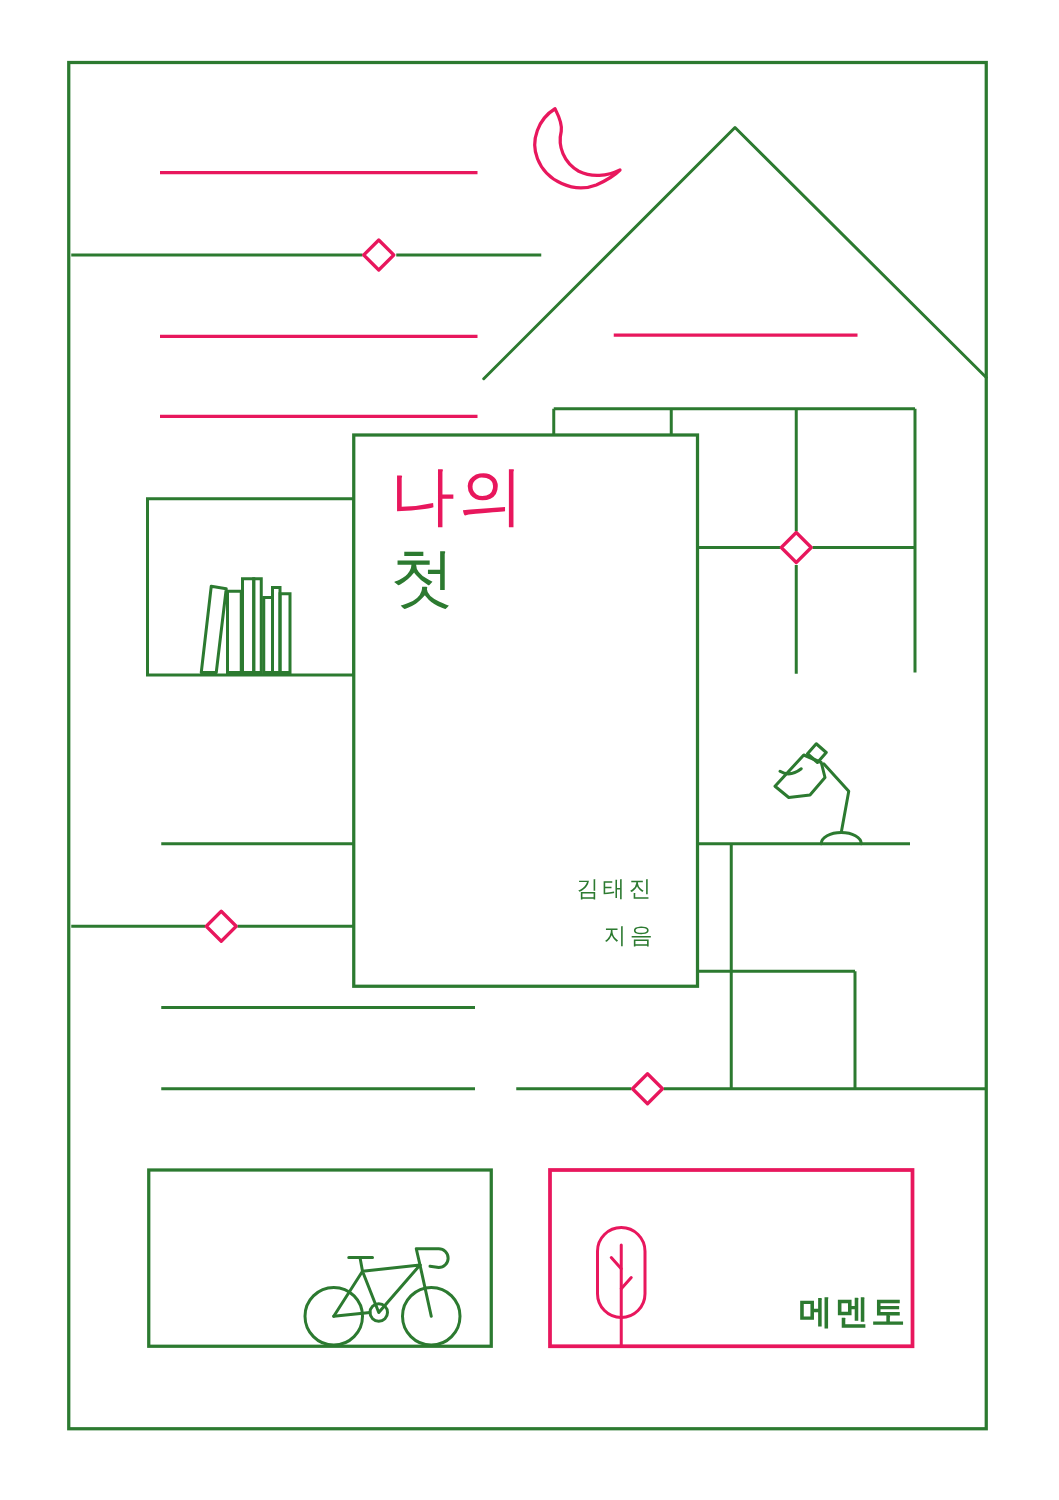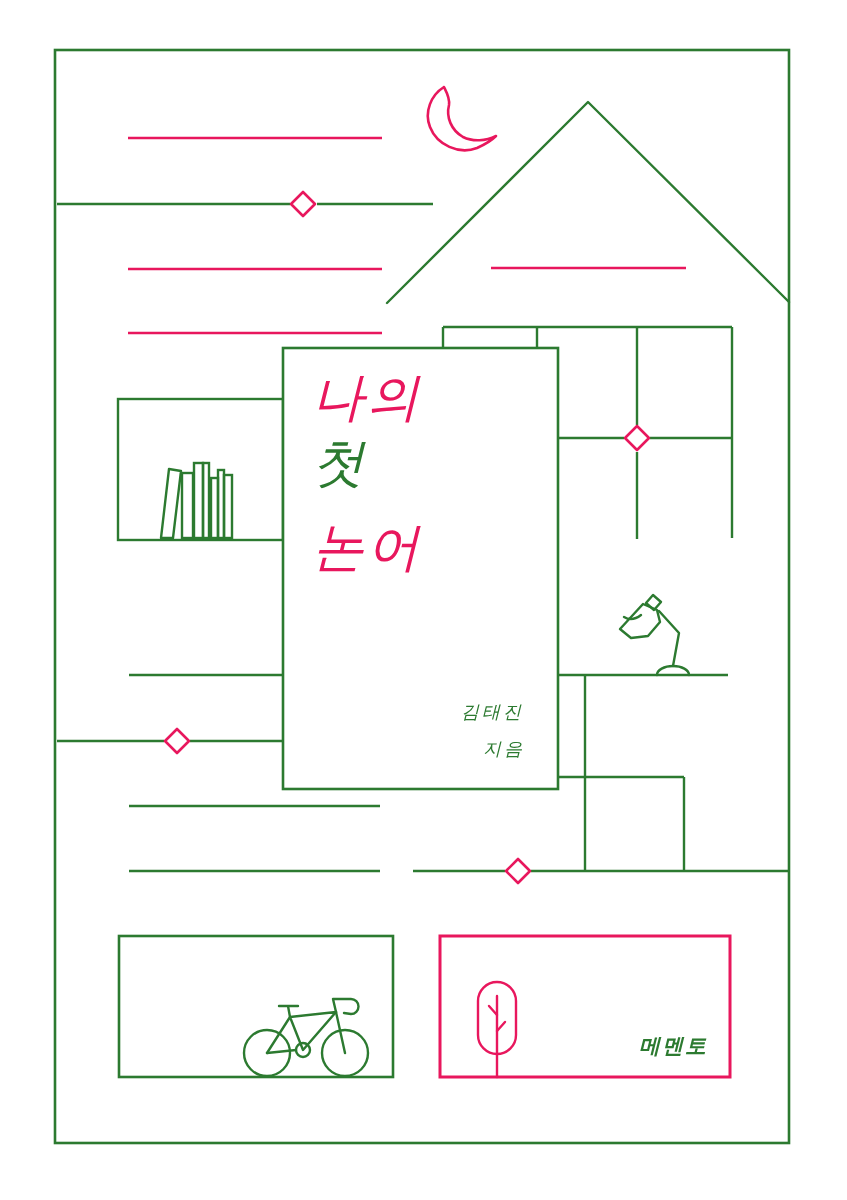--- a/index.html
+++ b/index.html
@@ -6,35 +6,34 @@
     --green:#2c7a30;
     --pink:#e8175d;
     --paper:#ffffff;
   }
   html,body{margin:0;padding:0;}
   body{width:847px;height:1200px;background:#fff;}
   .cover{
     position:relative;width:847px;height:1200px;overflow:hidden;
     background:var(--paper);
     font-family:"DejaVu Serif","Liberation Serif",serif;
-    font-style:italic;
   }
   svg.art{position:absolute;left:0;top:0;width:847px;height:1200px;}
   svg .g{stroke:var(--green);fill:none;stroke-width:2.4;stroke-linecap:butt;}
   svg .p{stroke:var(--pink);fill:none;stroke-width:2.6;stroke-linecap:butt;}
   svg .rj{stroke-linejoin:round;stroke-linecap:round;}
   svg .boxfill{fill:var(--paper);stroke:var(--green);stroke-width:2.6;}
   .txt{position:absolute;line-height:1;white-space:nowrap;}
   .pink{color:var(--pink);}
   .green{color:var(--green);}
   .title-line{font-size:52px;letter-spacing:3px;font-weight:500;}
   .author-line{font-size:18px;letter-spacing:3px;}
   .publisher{
     font-family:"DejaVu Sans","Liberation Sans",sans-serif;
-    font-size:21px;font-weight:bold;letter-spacing:2px;
+    font-size:27px;font-weight:bold;letter-spacing:2px;
   }
 </style>
 </head>
 <body>
 
 <div class="cover">
 
   <svg class="art" viewBox="0 0 847 1200">
 
     <g>
@@ -146,20 +145,19 @@
         <path class="p rj" d="M489 1006 L497 1015" style="stroke-width:2.4"></path>
         <path class="p rj" d="M505 1022 L497 1031" style="stroke-width:2.4"></path>
       </g>
     </g>
 
     <rect x="55" y="50" width="734" height="1093" class="g" style="stroke-width:2.6"></rect>
   </svg>
 
   <div class="txt title-line pink" style="left:312px;top:371px;">나의</div>
   <div class="txt title-line green" style="left:312px;top:437px;">첫</div>
-  <div class="txt title-line pink" style="left:312px;top:521px;">논어</div>
 
   <div class="txt author-line green" style="left:461px;top:703px;">김태진</div>
   <div class="txt author-line green" style="left:483px;top:740px;">지음</div>
 
   <div class="txt publisher green" style="left:639px;top:1036px;">메멘토</div>
 
 </div>
 
 </body></html>

